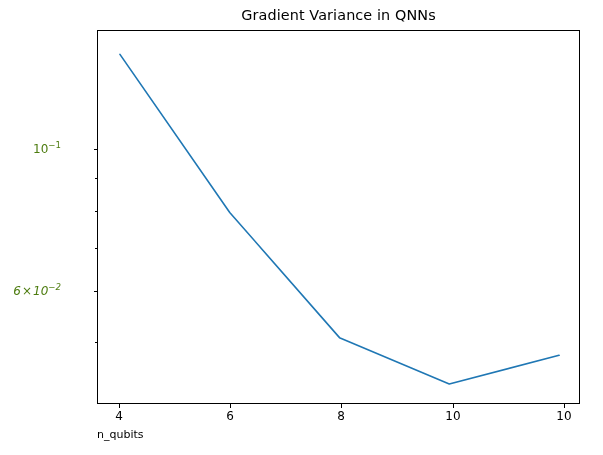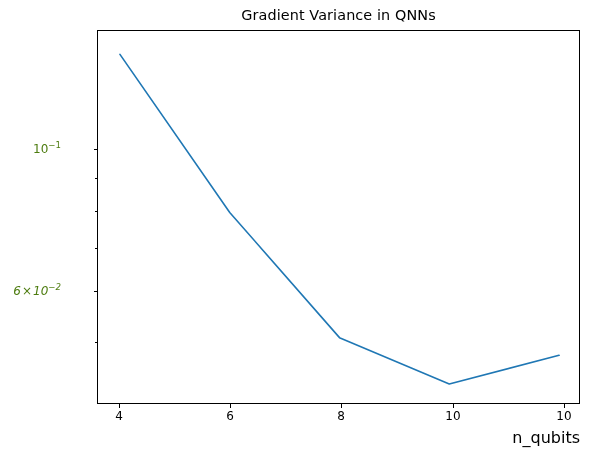--- a/index.html
+++ b/index.html
@@ -30,22 +30,22 @@
 
   .ytick-major{position:absolute;height:1.1px;width:3.5px;background:#000;left:93.5px;}
   .ytick-minor{position:absolute;height:1.1px;width:2px;background:#000;left:95px;}
   .ytick-label{position:absolute;right:542px;font-size:12px;white-space:nowrap;color:#4d7c0f;}
   .ytick-label .mant{font-size:12px;}
   .ytick-label .times{font-size:12px;padding:0 1px;}
   .ytick-label sup{font-size:8.6px;vertical-align:super;line-height:0;}
 
   
   #xlabel{
-    position:absolute;left:97px;top:428px;width:483px;text-align:right;
-    font-size:16px;color:#000;
+    position:absolute;left:97px;top:428px;width:483px;text-align:left;
+    font-size:11px;color:#000;
   }
   #ylabel{
     position:absolute;left:0px;top:0px;width:455px;height:22px;
     transform:rotate(-90deg);transform-origin:0 0;
     translate:22px 455px;
     text-align:center;font-size:12px;color:#000;
     display:flex;align-items:center;justify-content:center;
   }
   #ylabel .inner{position:relative;top:-38px;}
 </style>

